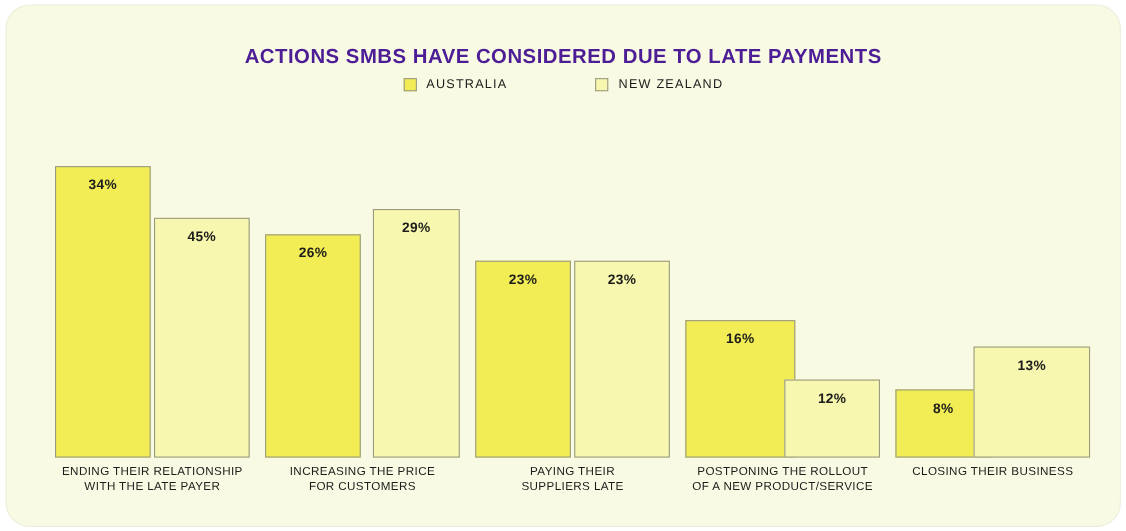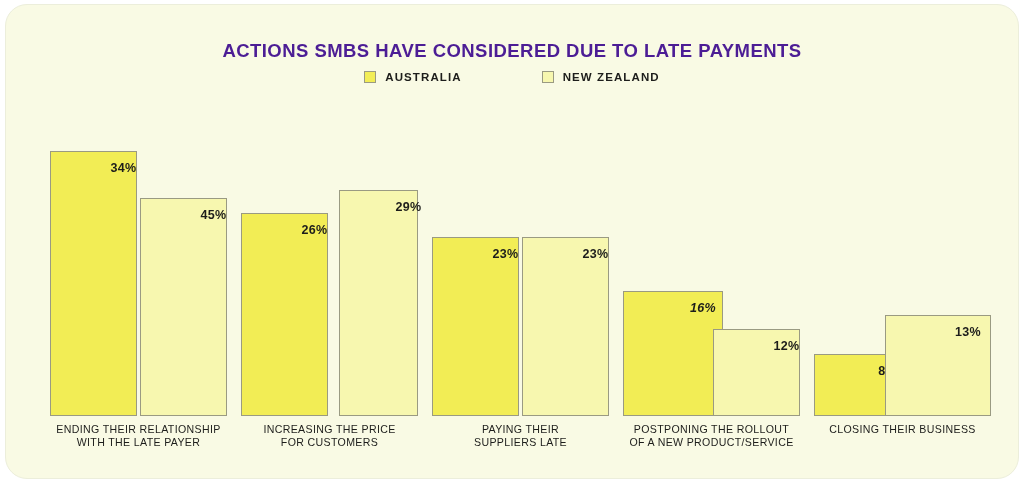--- a/index.html
+++ b/index.html
@@ -54,21 +54,21 @@
     gap: 9px;
   }
   .legend-swatch {
     width: 12px;
     height: 12px;
     box-sizing: border-box;
     border: 1px solid #9a9a82;
   }
   .legend-label {
     font-size: 11.5px;
-    font-weight: bold;
+    font-weight: normal;
     letter-spacing: 1.1px;
     color: #1d1d1b;
     text-align: right;
   }
 
   #plot {
     position: absolute;
     left: 0;
     top: 0;
     width: 100%;
@@ -106,21 +106,20 @@
   .bar-value {
     position: absolute;
     top: 9px;
     left: 0;
     width: 100%;
     text-align: center;
     font-size: 12.5px;
     font-weight: bold;
     letter-spacing: 0.3px;
     color: #1d1d1b;
-    padding-left: 30px;
   }
 
   .group-label {
     position: absolute;
     top: 100%;
     left: -12px;
     right: -12px;
     margin-top: 7px;
     text-align: center;
     font-size: 10.6px;
@@ -181,24 +180,24 @@
           </div>
           <div class="bar nz" style="width: 87px; height: 179.4px; background: rgb(247, 247, 175);">
             <span class="bar-value">23%</span>
           </div>
         </div>
         <div class="group-label">PAYING THEIR
 SUPPLIERS LATE</div>
       </div>
       <div class="group" style="left: 617px; width: 177px; height: 281px;">
         <div class="group-bars">
-          <div class="bar au" style="width: 100px; height: 124.8px; background: rgb(242, 237, 85); font-style: italic;">
+          <div class="bar au" style="width: 100px; height: 124.8px; background: rgb(242, 237, 85);">
             <span class="bar-value">16%</span>
           </div>
-          <div class="bar nz" style="width: 87px; height: 87px; background: rgb(247, 247, 175); margin-left: 20px;">
+          <div class="bar nz" style="width: 87px; height: 71px; background: rgb(247, 247, 175); margin-left: 20px;">
             <span class="bar-value">12%</span>
           </div>
         </div>
         <div class="group-label">POSTPONING THE ROLLOUT
 OF A NEW PRODUCT/SERVICE</div>
       </div>
       <div class="group" style="left: 808px; width: 177px; height: 281px;">
         <div class="group-bars">
           <div class="bar au" style="width: 87px; height: 62.4px; background: rgb(242, 237, 85);">
             <span class="bar-value">8%</span>

